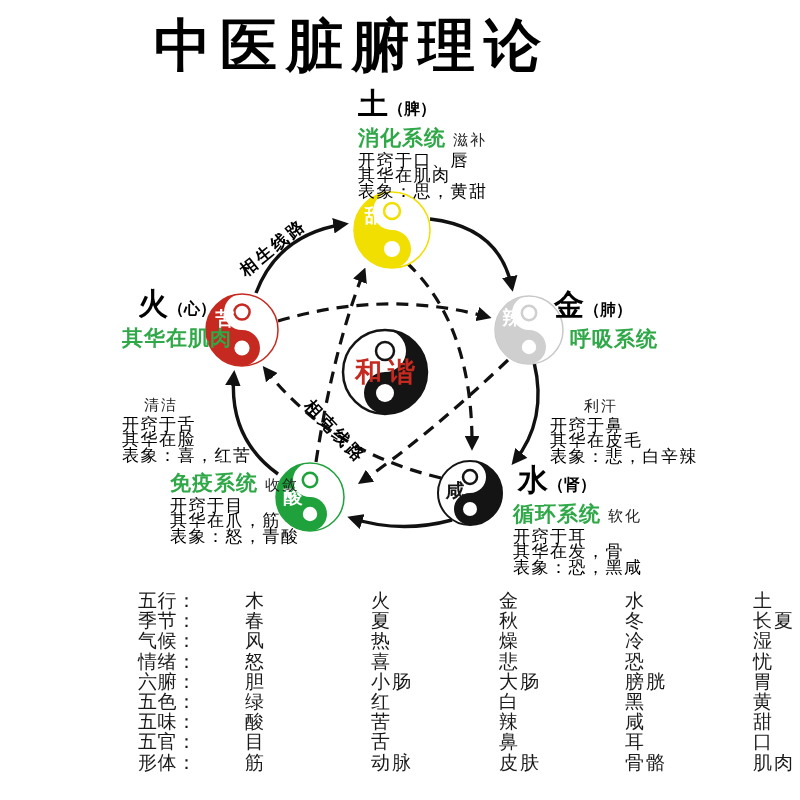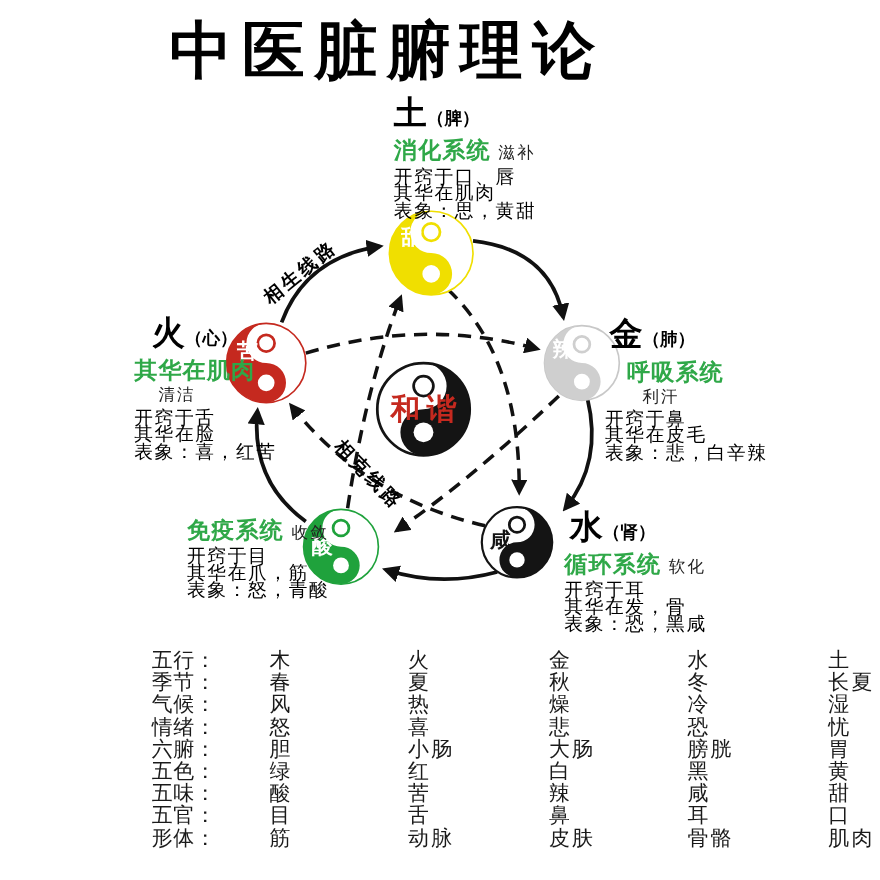--- a/index.html
+++ b/index.html
@@ -29,21 +29,21 @@
   
   .el-block{position:absolute;z-index:2;white-space:nowrap;}
   .el-head{line-height:32px;}
   .el-char{font-size:30px;font-weight:900;}
   .el-organ{font-size:16px;font-weight:800;}
   .el-sys{line-height:21px;margin-top:2px;}
   .sys{color:#2FA848;font-weight:800;font-size:21px;letter-spacing:1px;}
   .func{font-family:"Liberation Serif","DejaVu Serif",serif;font-size:15px;color:#222;
         margin-left:7px;letter-spacing:2px;}
   .el-lines{margin-top:2px;font-size:17px;font-weight:400;letter-spacing:1.5px;line-height:15.3px;}
-  .func-own-line .func{display:block;margin-left:22px;line-height:20px;}
+  .func-own-line .func{display:block;margin-left:22px;line-height:20px;margin-top:45px;}
   #block-earth{left:358px;top:88px;}
   #block-fire{left:122px;top:288px;}
   #block-fire .el-head{margin-left:16px;}
   #block-metal{left:550px;top:289px;}
   #block-metal .el-head{margin-left:4px;}
   #block-metal .sys{margin-left:20px;}
   #block-metal .func{margin-left:34px;}
   #block-wood{left:170px;top:470px;}
   #block-wood .el-head{margin-left:30px;}
   #block-water{left:513px;top:464px;}

